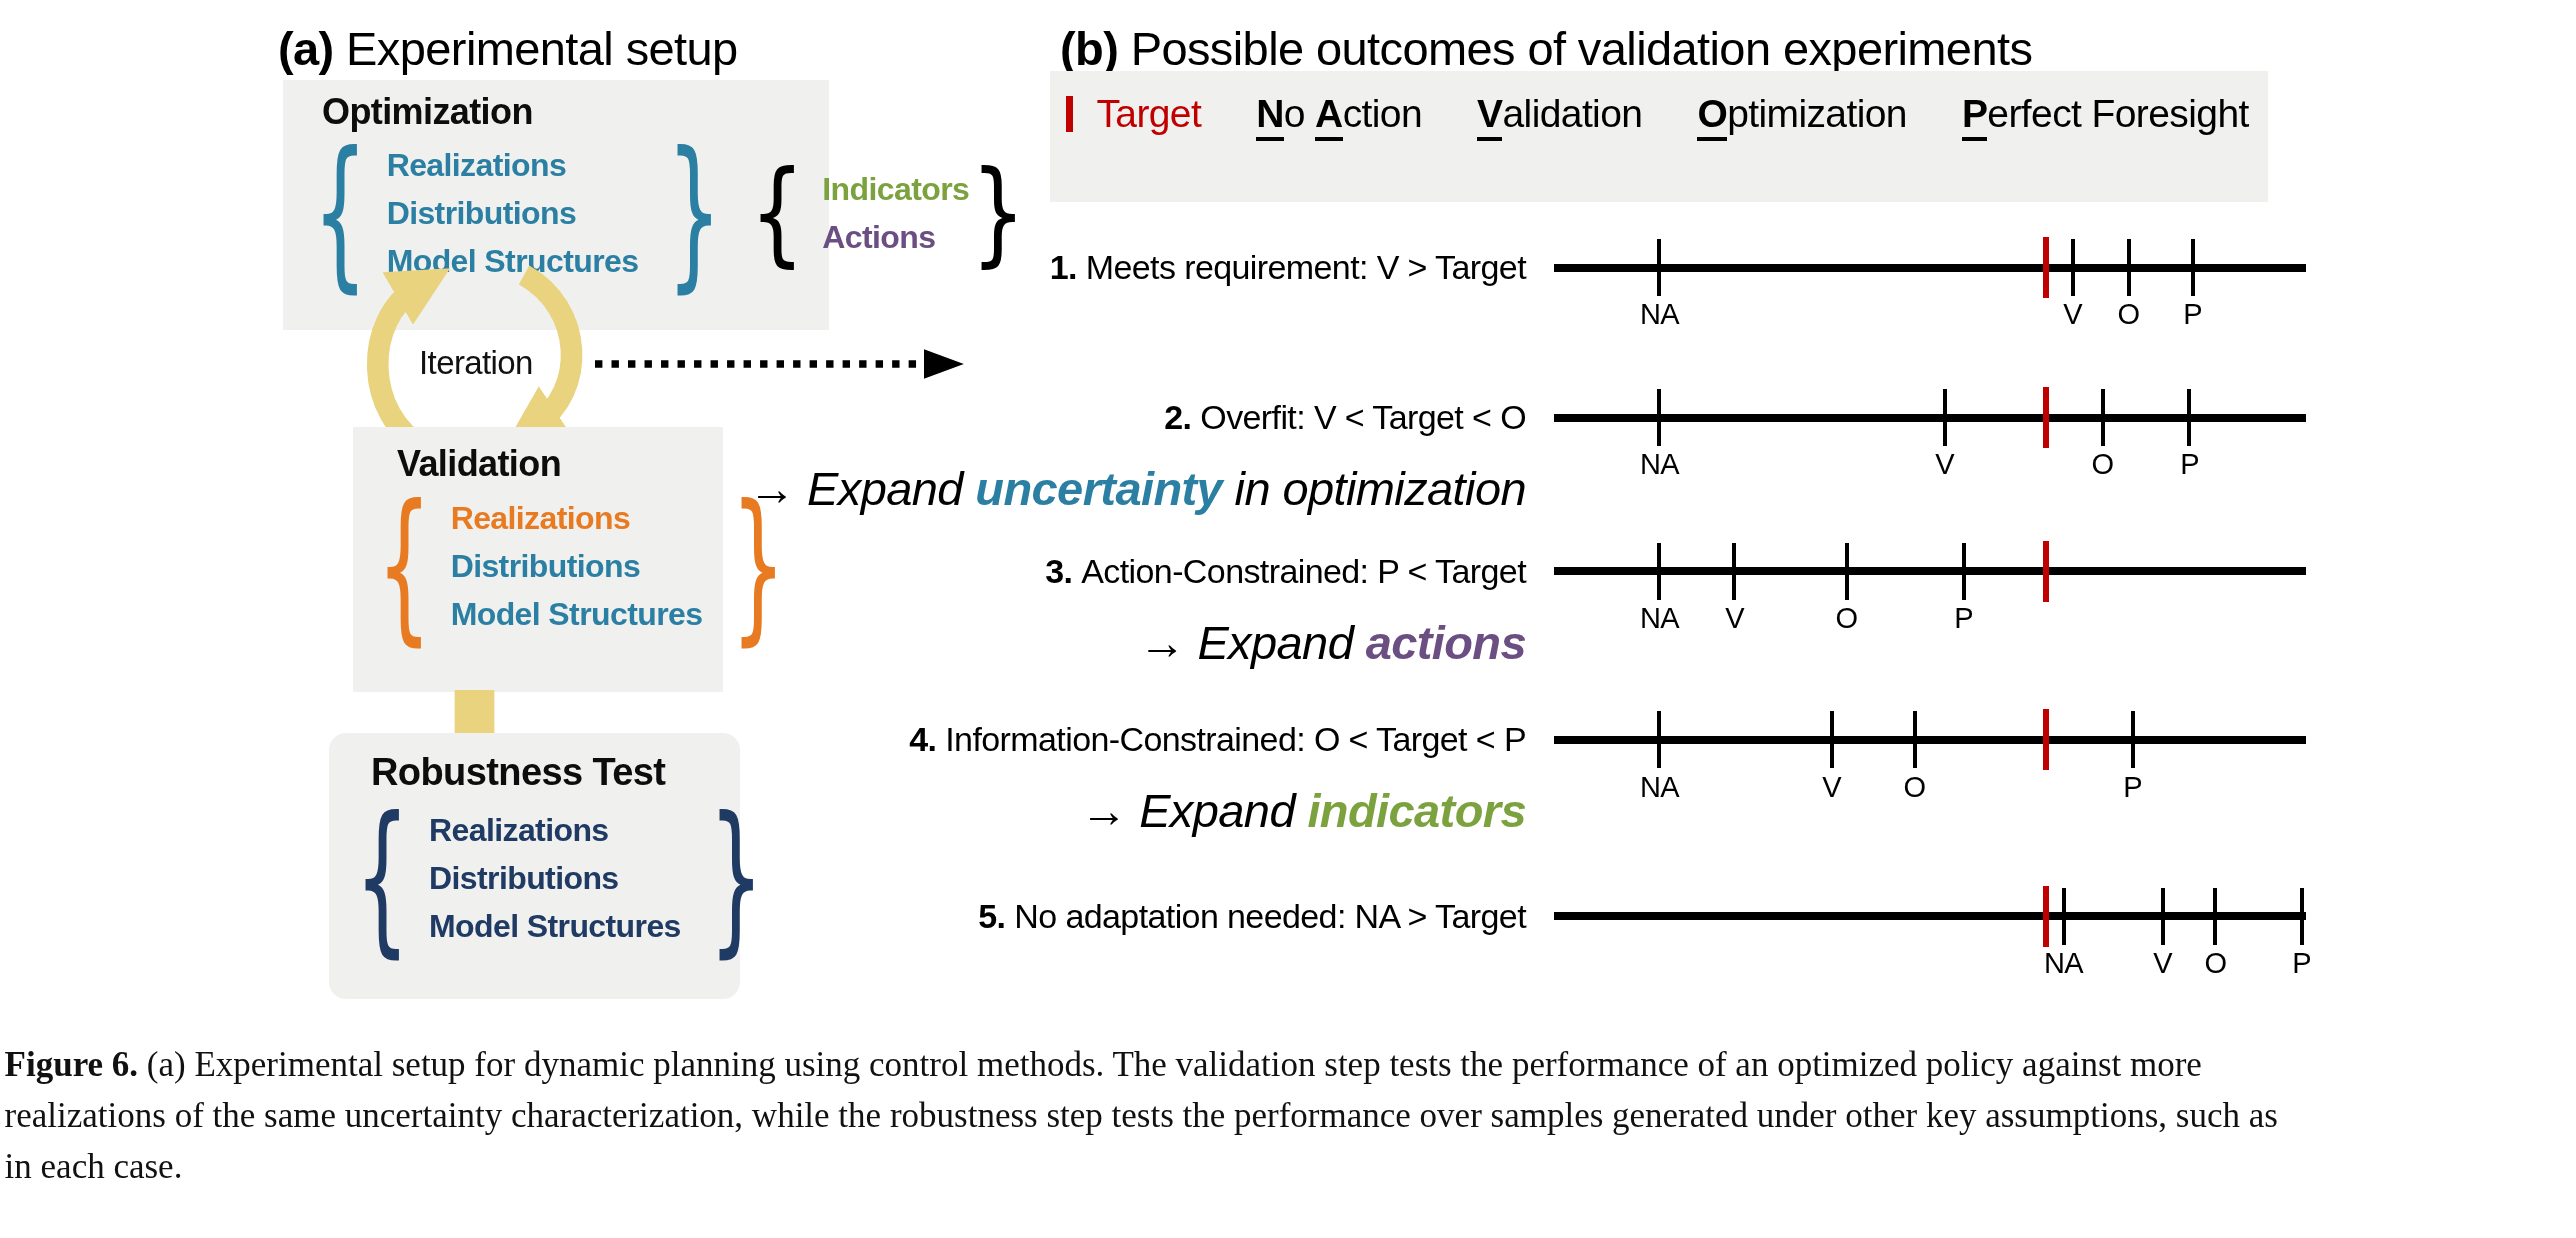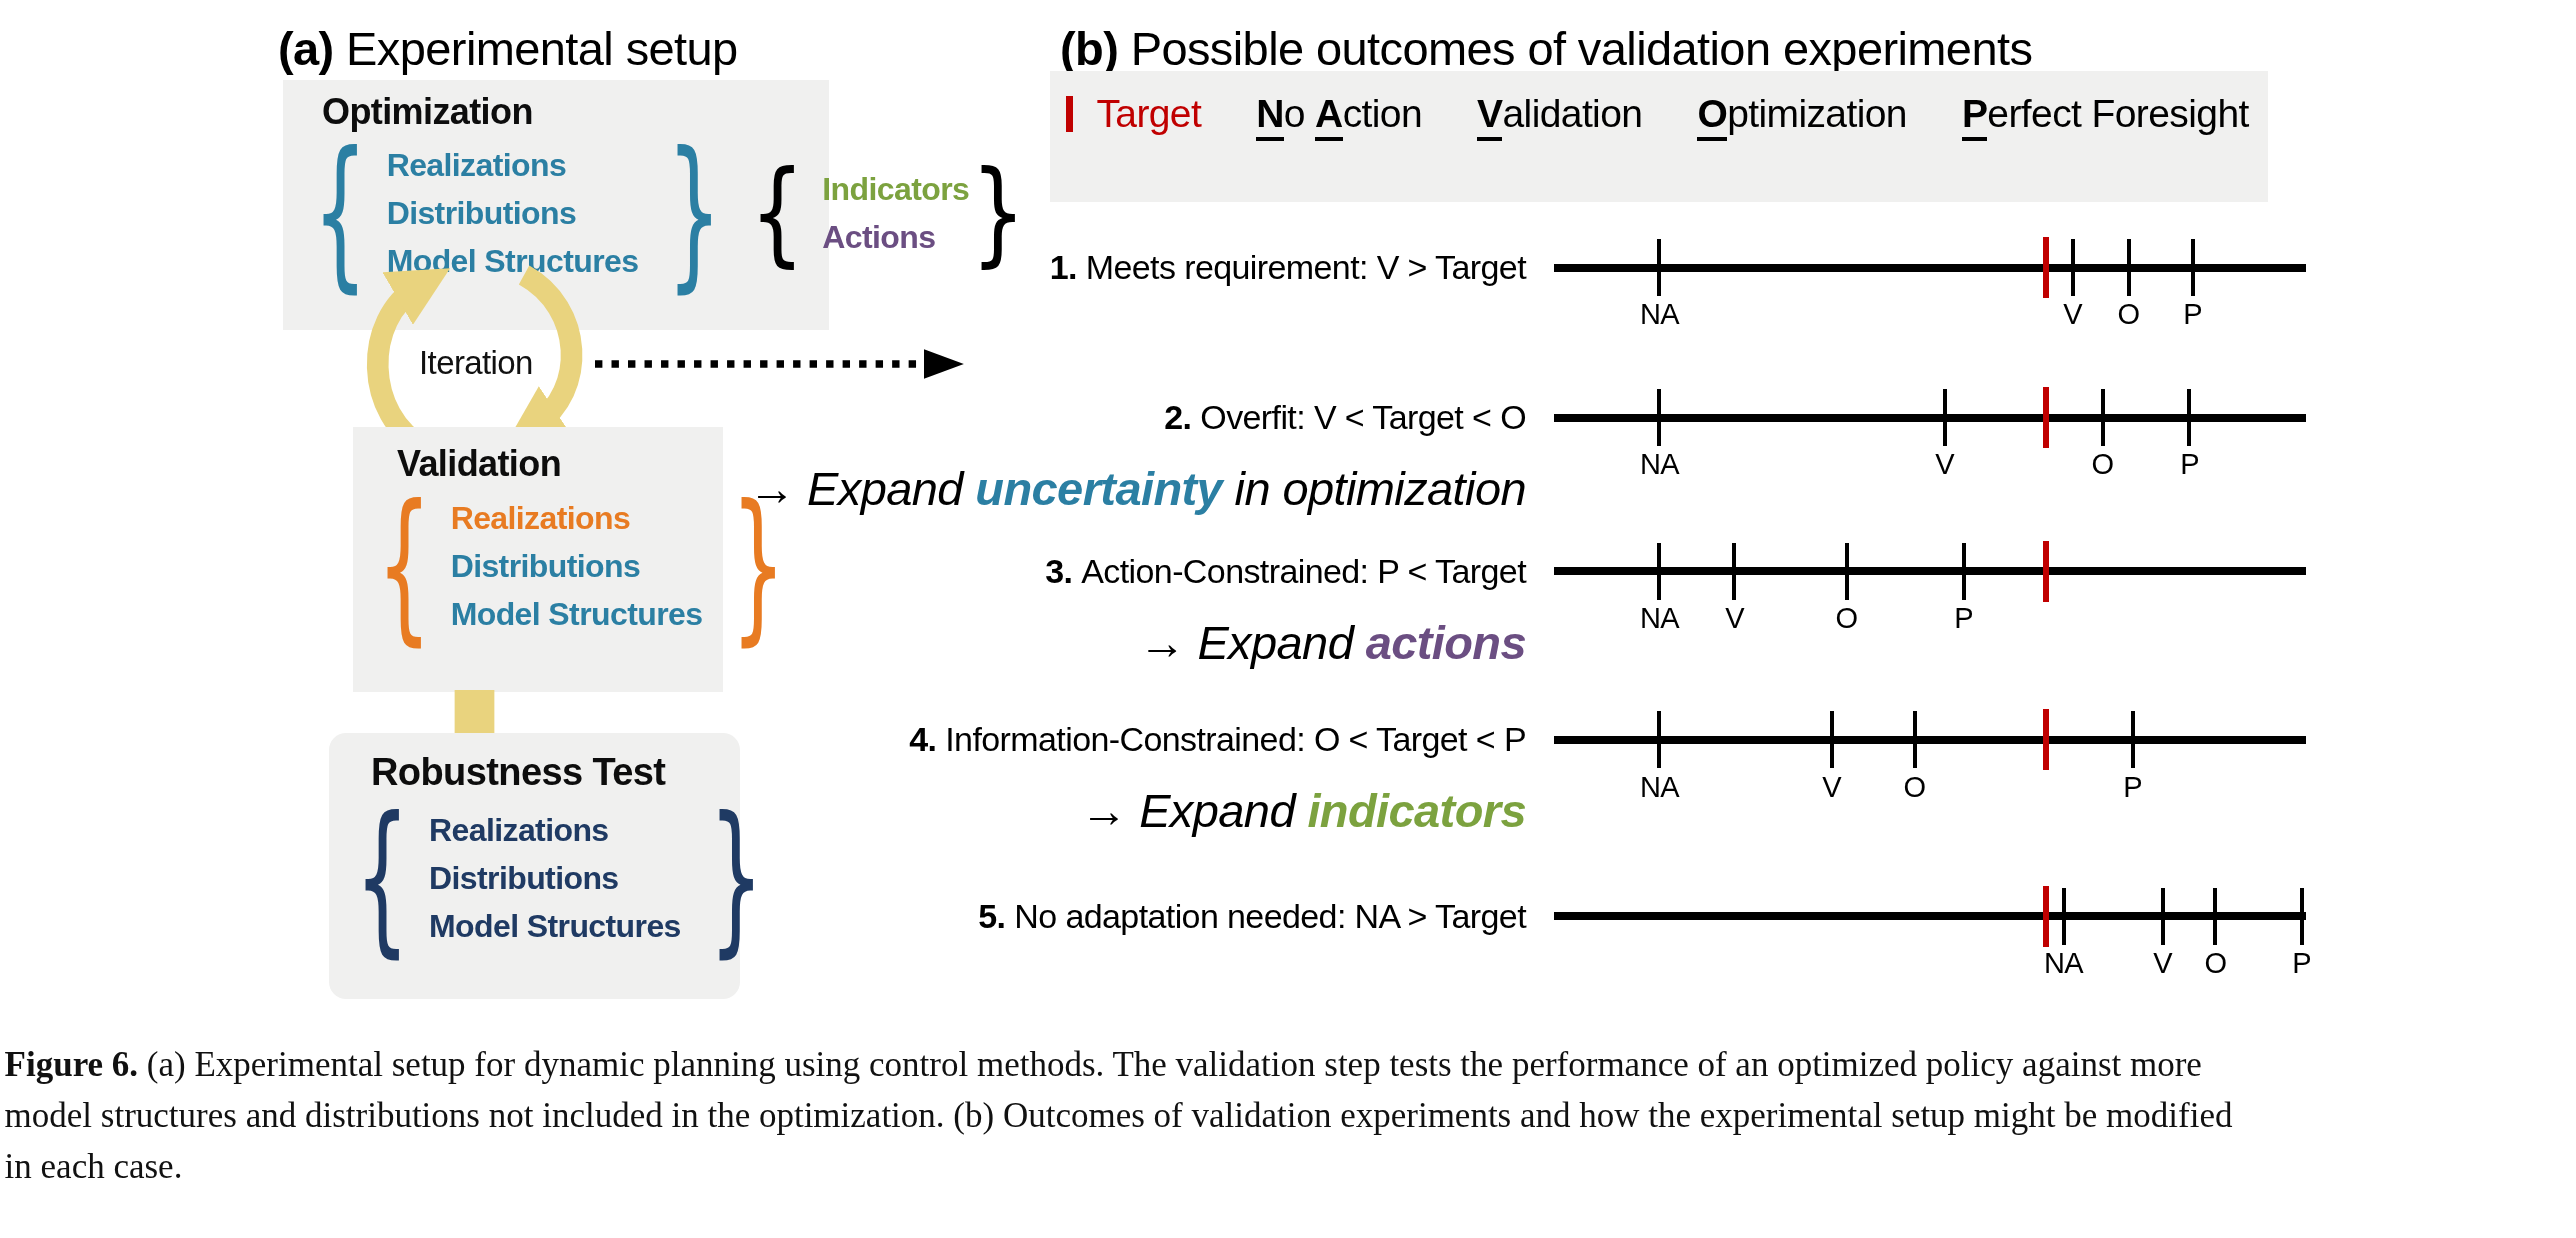--- a/index.html
+++ b/index.html
@@ -201,18 +201,18 @@
       <div class="tick" style="left: 2161px; top: 888px; width: 4px; height: 57px;"></div>
       <div class="tick-label" style="left: 2117px; top: 947px;">V</div>
       <div class="tick" style="left: 2213px; top: 888px; width: 4px; height: 57px;"></div>
       <div class="tick-label" style="left: 2170px; top: 947px;">O</div>
       <div class="tick" style="left: 2300px; top: 888px; width: 4px; height: 57px;"></div>
       <div class="tick-label" style="left: 2256px; top: 947px;">P</div>
     </div>
 
   <div class="caption">
     <span class="cl"><span class="bold">Figure 6.</span><span> (a) Experimental setup for dynamic planning using control methods. The validation step tests the performance of an optimized policy against more</span></span>
-    <span class="cl">model structures and distributions not included in the optimization. (b) Outcomes of validation experiments and how the experimental setup might be modified</span>
+    <span class="cl">realizations of the same uncertainty characterization, while the robustness step tests the performance over samples generated under other key assumptions, such as</span>
     <span class="cl">in each case.</span>
   </div>
 
 </div>
 
 
 </body></html>

